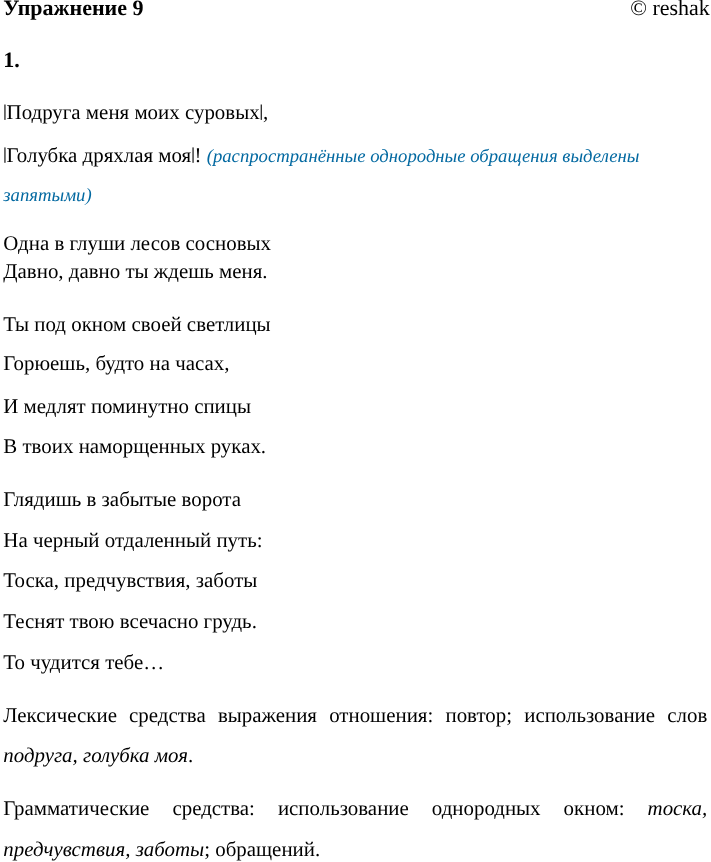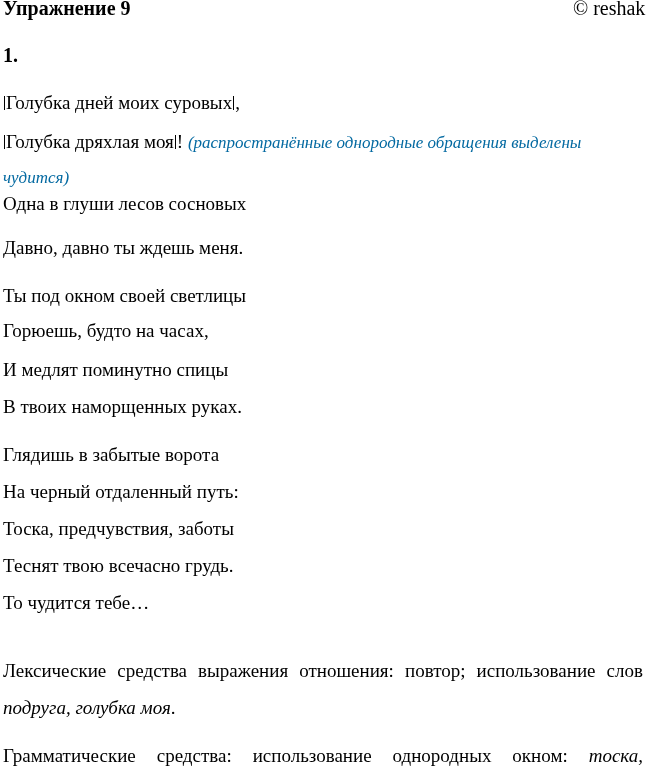--- a/index.html
+++ b/index.html
@@ -63,45 +63,44 @@
       color: #0369a1;
       font-size: 17px;
     }
     .para {
       position: absolute;
       left: 3px;
       width: 640px;
       font-size: 19px;
       line-height: 37px;
       text-align: justify;
-      margin-top: 20px;
     }
     .para .em { font-style: italic; }
   </style>
 </head>
 <body>
 
 <div class="header">
   <div class="title">Упражнение 9</div>
   <div class="copyright">© reshak.ru</div>
 </div>
 
 <div class="num">1.</div>
 
 <div class="line" style="top:92px;">
-  <span class="bar"></span><span>Голубка дней моих суровых</span><span class="bar"></span><span>,</span>
+  <span class="bar"></span><span>Подруга меня моих суровых</span><span class="bar"></span><span>,</span>
 </div>
 
 <div class="line" style="top:131px;">
   <span class="bar"></span><span>Голубка дряхлая моя</span><span class="bar"></span><span>!</span>
   <span class="note">(распространённые однородные обращения выделены</span>
 </div>
-<div class="line note" style="top:168px;">чудится)</div>
+<div class="line note" style="top:168px;">запятыми)</div>
 
-<div class="line" style="top:193px;">Одна в глуши лесов сосновых</div>
+<div class="line" style="top:211px;">Одна в глуши лесов сосновых</div>
 <div class="line" style="top:237px;">Давно, давно ты ждешь меня.</div>
 
 <div class="line" style="top:285px;">Ты под окном своей светлицы</div>
 <div class="line" style="top:320px;">Горюешь, будто на часах,</div>
 <div class="line" style="top:359px;text-align:center;">И медлят поминутно спицы</div>
 <div class="line" style="top:396px;">В твоих наморщенных руках.</div>
 
 <div class="line" style="top:444px;">Глядишь в забытые ворота</div>
 <div class="line" style="top:481px;">На черный отдаленный путь:</div>
 <div class="line" style="top:518px;">Тоска, предчувствия, заботы</div>

